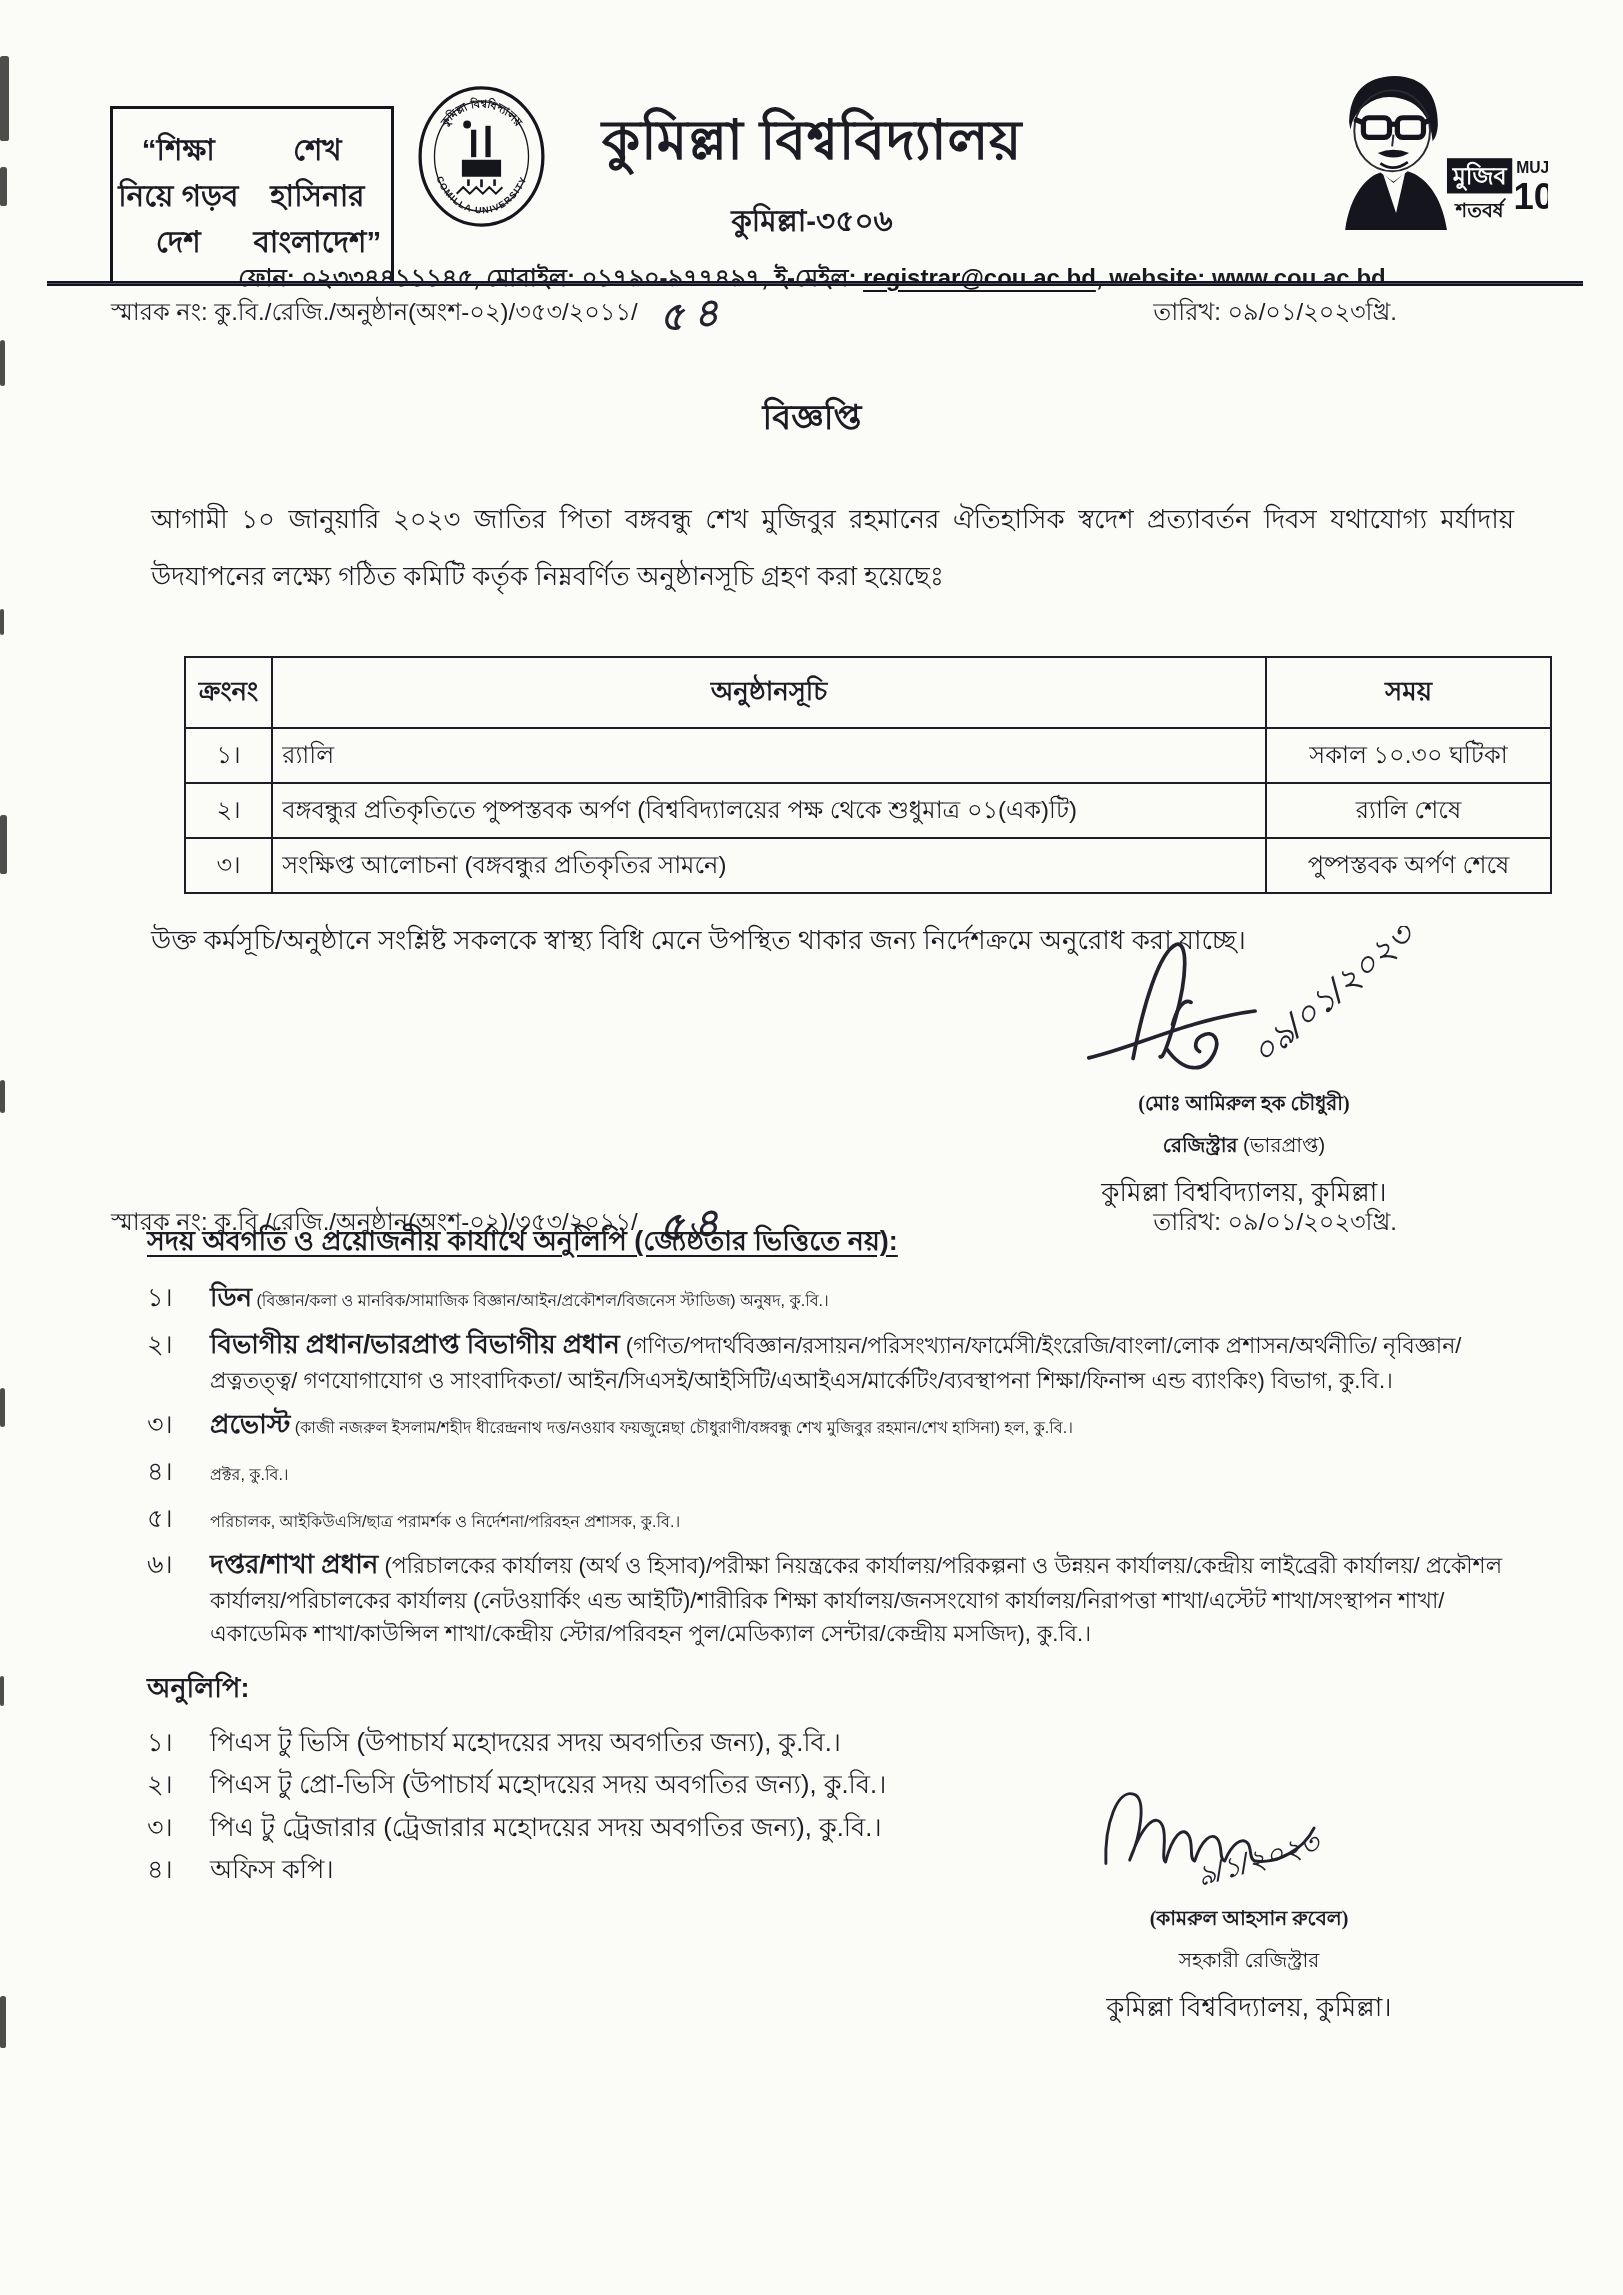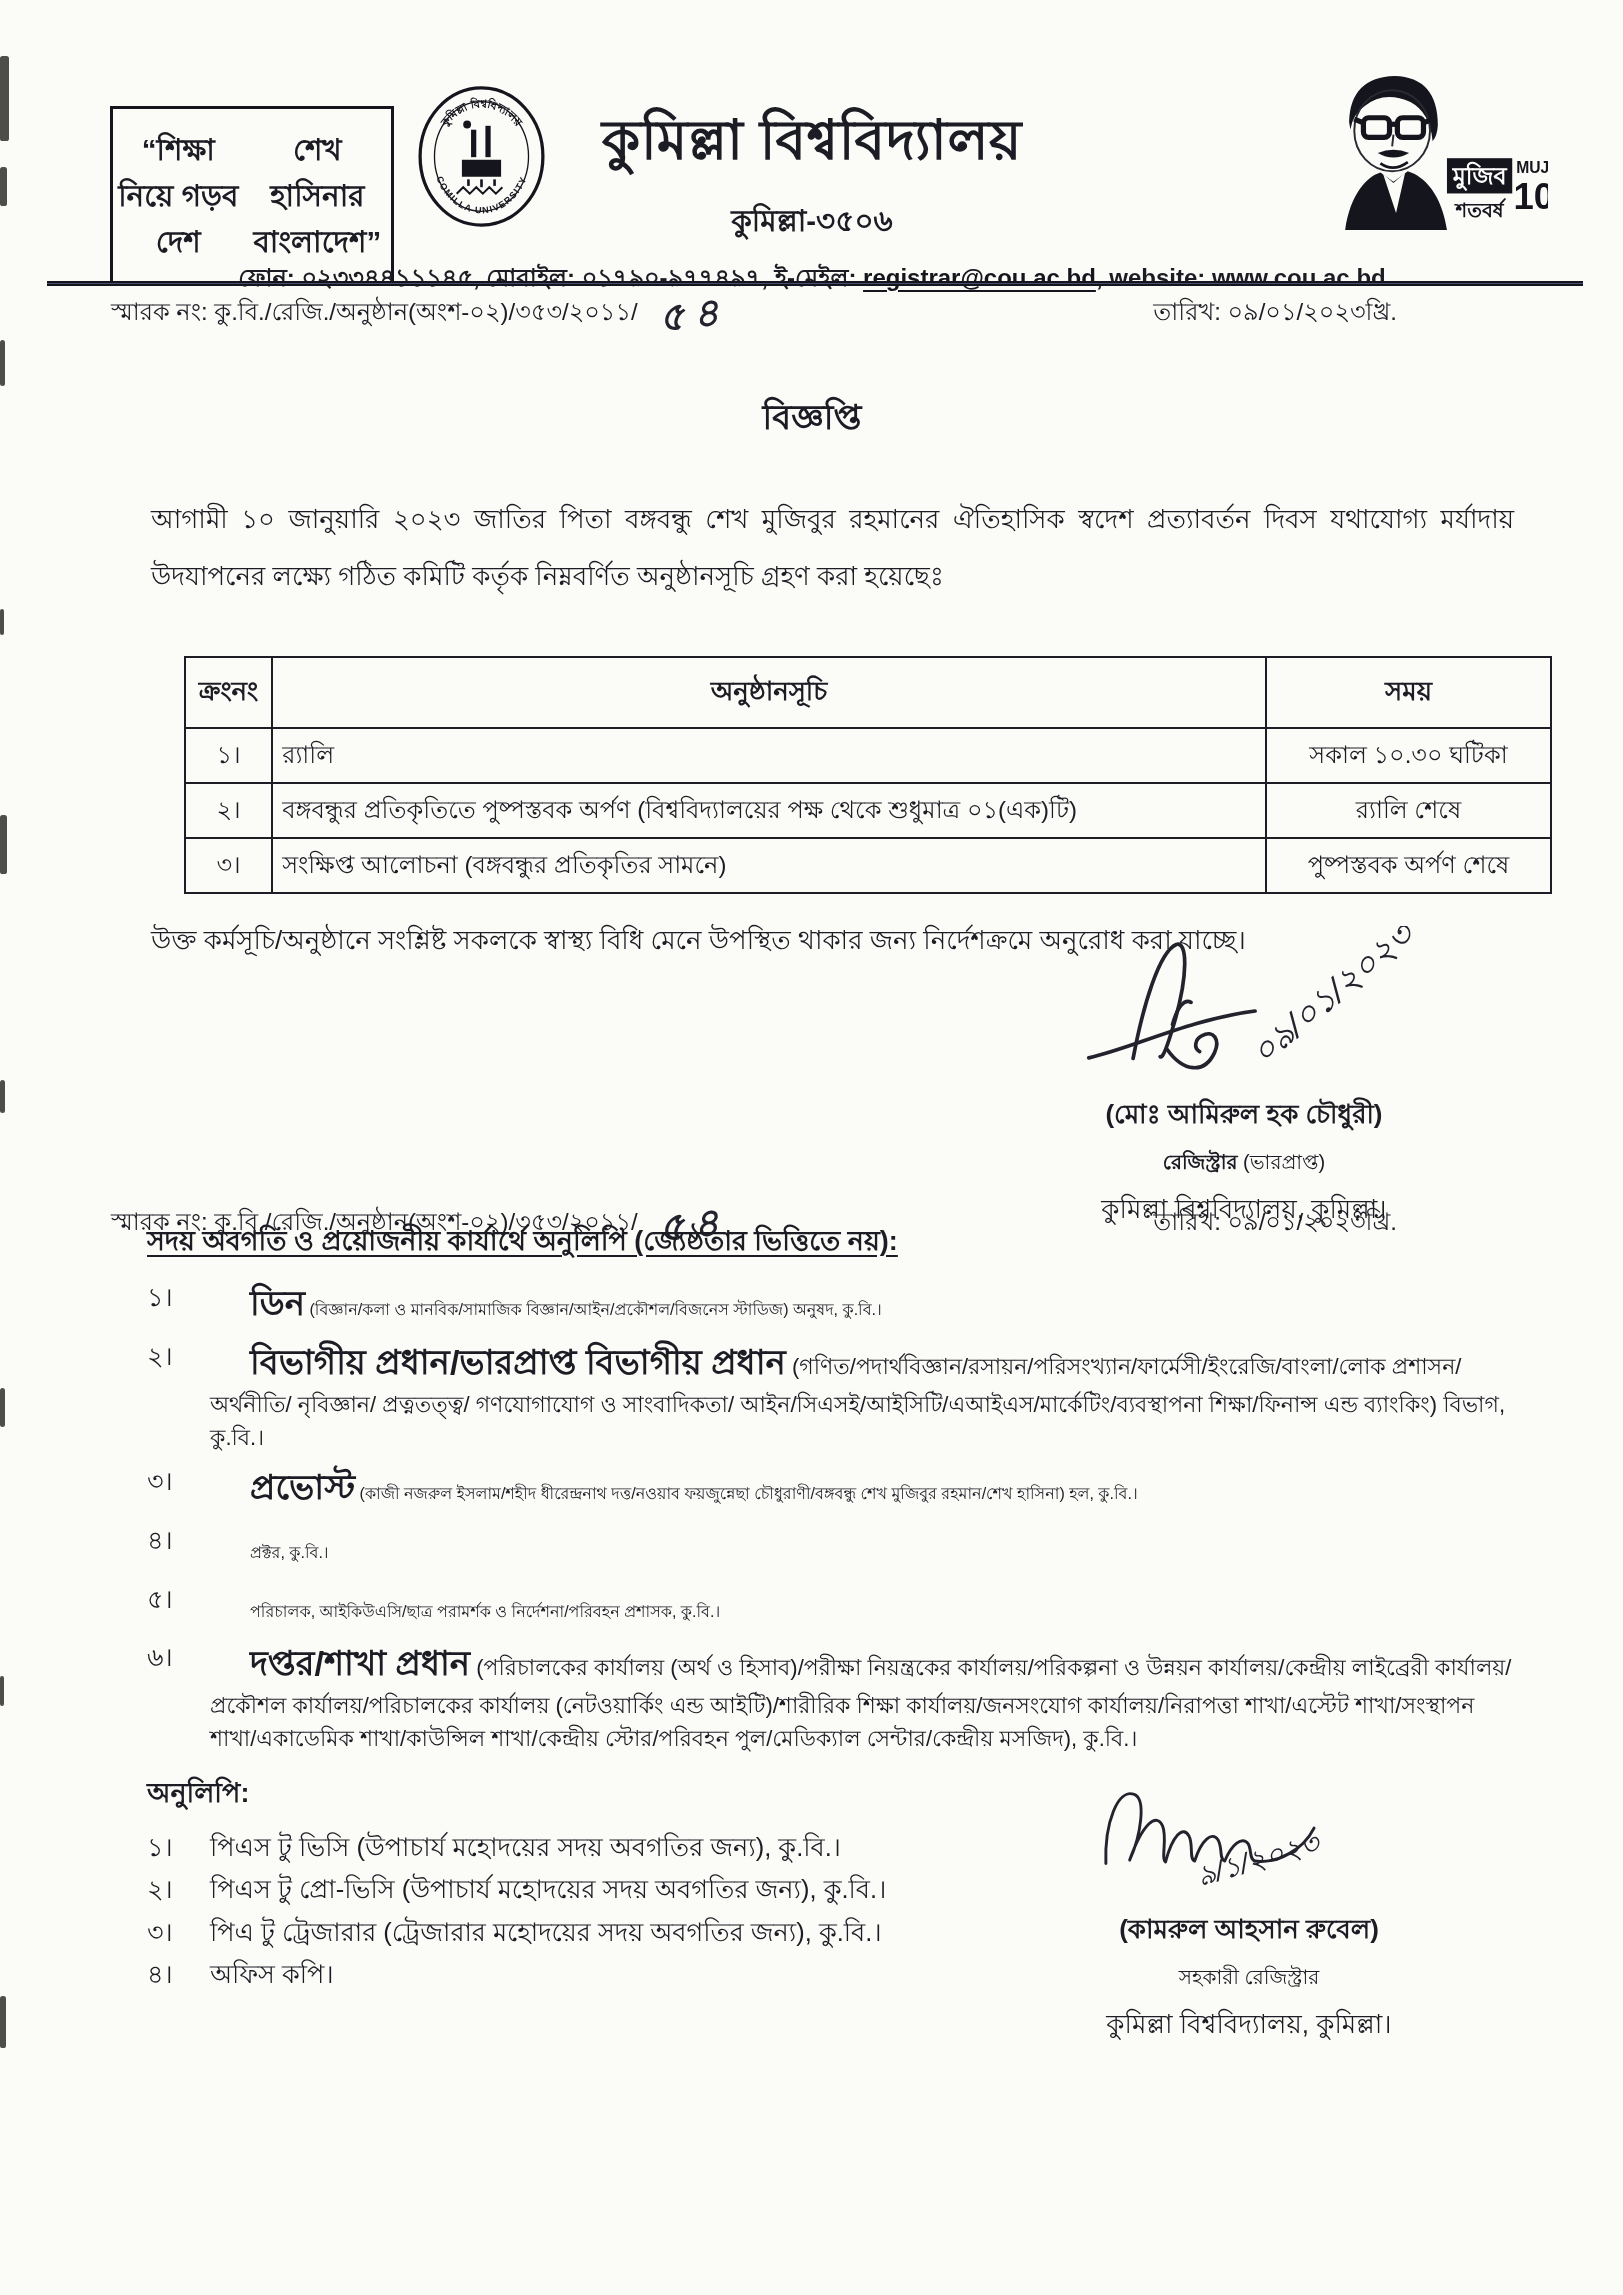--- a/index.html
+++ b/index.html
@@ -50,32 +50,32 @@
   .cell-serial{text-align:center;}
   .cell-prog{text-align:left;padding-left:17px;}
   .cell-time{text-align:center;}
   .sched tbody tr{height:50px;}
   
   .closing{position:absolute;left:151px;top:920px;width:1152px;font-size:26px;}
   .sig{position:absolute;text-align:center;}
   .sig1{top:926px;right:105px;width:550px;}
   .sig2{top:1764px;right:110px;width:530px;}
   .sig svg{display:block;margin:0 auto;}
-  .sig-name{font-size:26px;font-weight:700;margin-top:14px;}
+  .sig-name{font-size:20px;font-weight:700;margin-top:8px;font-family:Liberation Serif, serif;}
   .sig-name.plain{font-weight:600;}
   .sig-role{font-size:20px;margin-top:9.2px;}
   .sig-role .lead{font-weight:700;}
   .sig-org{font-size:26px;margin-top:9.2px;}
   
   .copy-section{position:absolute;left:147px;top:1220px;width:1367px;}
   .copy-heading{font-size:27px;font-weight:700;text-decoration:underline;text-underline-offset:5.2px;margin-bottom:13px;}
   .d-item{display:flex;margin-bottom:7.9px;line-height:1.5;}
   .d-num{width:63px;flex:0 0 63px;font-size:25.5px;}
   .d-text{flex:1;}
-  .d-lead{font-weight:700;font-size:34px;margin-left:40px;}
+  .d-lead{font-weight:700;font-size:26px;}
   .d-rest{font-size:16px;}
   .d-item.small .d-rest{font-size:22px;}
   .copies-heading{font-size:27px;font-weight:700;margin:17px 0 11.8px 0;}
   .c-item{display:flex;margin-bottom:5.2px;line-height:1.45;}
   .c-num{width:63px;flex:0 0 63px;font-size:25.5px;}
   .c-text{flex:1;font-size:25.5px;}
   
   .artifact{position:absolute;left:0;background:#2e2e2e;opacity:.85;border-radius:2.6px;}
   .ink-stroke{stroke:#23232e;stroke-width:6;fill:none;stroke-linecap:round;stroke-linejoin:round;}
 </style>

